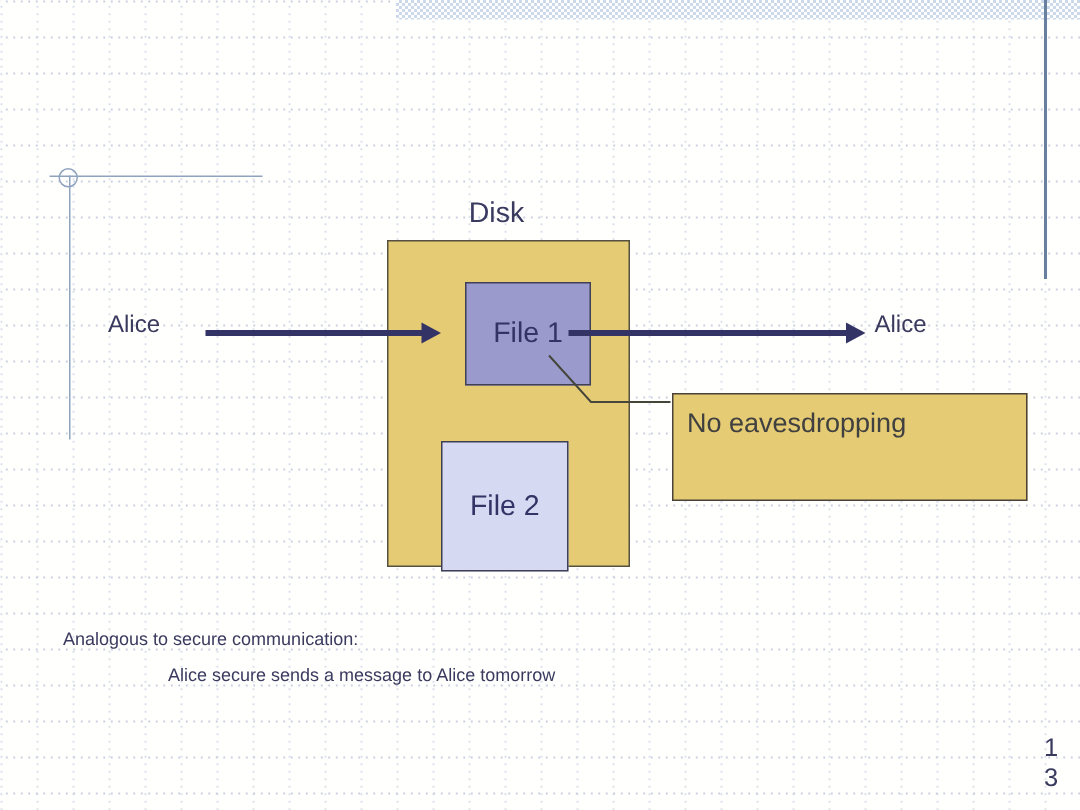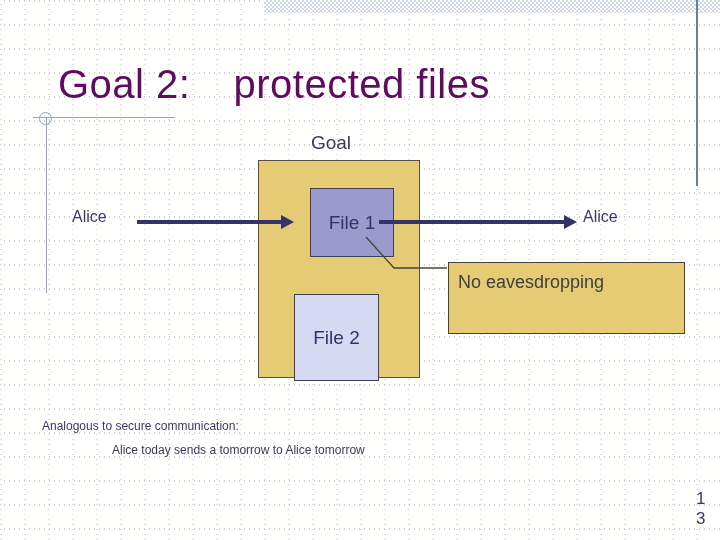--- a/index.html
+++ b/index.html
@@ -65,27 +65,26 @@
   .page-number{left:696px;top:489px;width:16px;font-size:17px;line-height:20px;color:#3a3a5f;text-align:left;}
 </style>
 </head>
 <body>
 
 <div class="slide">
 
   <div class="abs top-band"></div>
   <div class="abs right-vline"></div>
 
-  <div class="abs title"><span class="part1">Goal 2:</span><span class="part2">protected files</span></div>
 
   <div class="abs decor-hline"></div>
   <div class="abs decor-circle"></div>
   <div class="abs decor-vline"></div>
 
-  <div class="abs disk-label">Goal</div>
+  <div class="abs disk-label">Disk</div>
 
   <div class="abs disk-rect"></div>
 
   <div class="abs alice alice-left">Alice</div>
   <div class="abs shaft shaft-left"></div>
   <div class="abs arrowhead head-left"></div>
 
   <div class="abs file-box file1">
       <span>File 1</span>
     </div>
@@ -100,20 +99,20 @@
 
   <svg class="abs connector-svg" viewBox="0 0 720 540" xmlns="http://www.w3.org/2000/svg">
     <polyline points="366,237 394,268 447,268" fill="none" stroke="#45453a" stroke-width="1.3"></polyline>
   </svg>
 
   <div class="abs note-box">
     <div>No eavesdropping</div>
   </div>
 
   <div class="abs body-line body-line1">Analogous to secure communication:</div>
-  <div class="abs body-line body-line2">Alice today sends a tomorrow to Alice tomorrow</div>
+  <div class="abs body-line body-line2">Alice secure sends a message to Alice tomorrow</div>
 
   <div class="abs page-number">
     <div>1</div>
     <div>3</div>
   </div>
 
 </div>
 
 </body></html>

